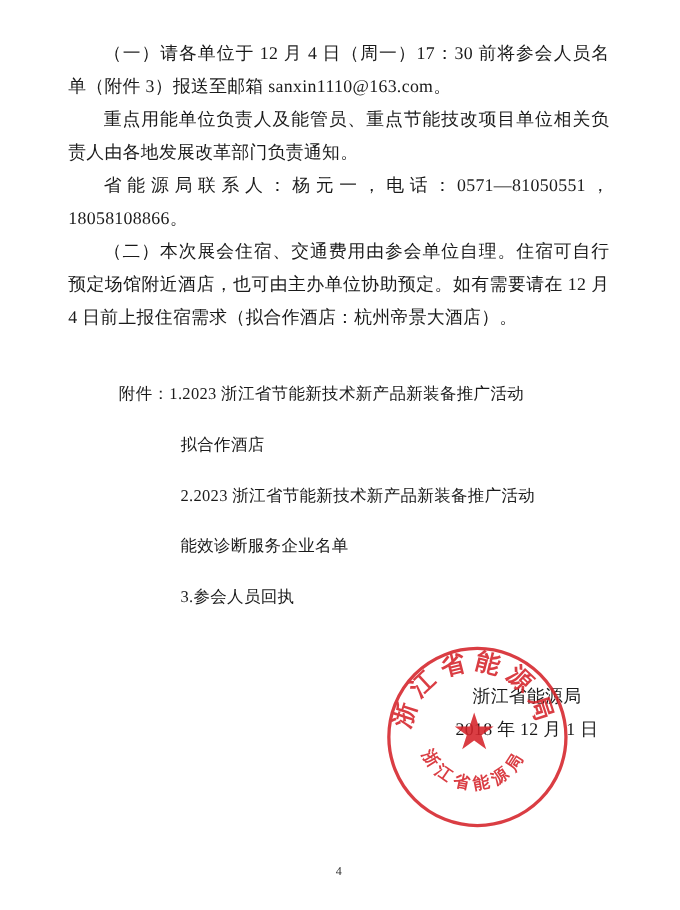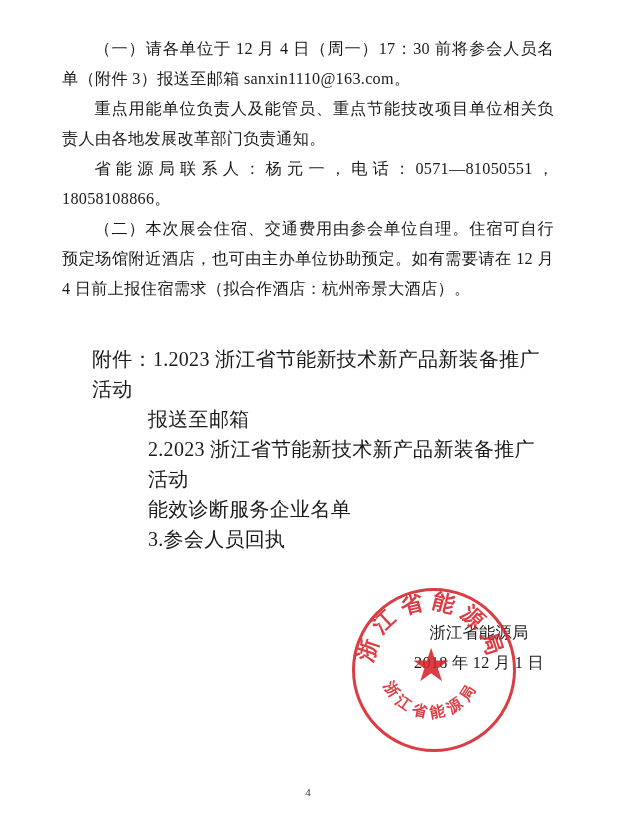--- a/index.html
+++ b/index.html
@@ -30,23 +30,23 @@
     margin: 0;
     letter-spacing: 0.3px;
   }
   .indent2 {
     text-indent: 2em;
   }
   .attach-wrap {
     margin-top: 40px;
   }
   .attach-line {
-    font-size: 20px;
+    font-size: 15px;
     line-height: 30px;
-    margin: 0;
+    margin: 16px;
     letter-spacing: 0.3px;
   }
   .attach-l1 {
     padding-left: 30px;
     text-indent: 0;
   }
   .attach-cont {
     padding-left: 86px;
   }
   .attach-l2 {
@@ -104,21 +104,21 @@
 
 <div class="page">
 
   <p class="para indent2">（一）请各单位于 12 月 4 日（周一）17：30 前将参会人员名单（附件 3）报送至邮箱 sanxin1110@163.com。</p>
   <p class="para indent2">重点用能单位负责人及能管员、重点节能技改项目单位相关负责人由各地发展改革部门负责通知。</p>
   <p class="para indent2">省能源局联系人：杨元一，电话：0571—81050551，18058108866。</p>
   <p class="para indent2">（二）本次展会住宿、交通费用由参会单位自理。住宿可自行预定场馆附近酒店，也可由主办单位协助预定。如有需要请在 12 月 4 日前上报住宿需求（拟合作酒店：杭州帝景大酒店）。</p>
 
   <div class="attach-wrap">
     <p class="attach-line attach-l1"><span>附件：</span><span class="lat">1.</span><span>2023 浙江省节能新技术新产品新装备推广活动</span></p>
-    <p class="attach-line attach-cont">报送至邮箱</p>
+    <p class="attach-line attach-cont">拟合作酒店</p>
     <p class="attach-line attach-l2"><span class="lat">2.</span><span>2023 浙江省节能新技术新产品新装备推广活动</span></p>
     <p class="attach-line attach-cont">能效诊断服务企业名单</p>
     <p class="attach-line attach-l3"><span class="lat">3.</span><span>参会人员回执</span></p>
   </div>
 
   <div class="sign-block">
     <div class="sign-line">浙江省能源局</div>
     <div class="sign-line">2018 年 12 月 1 日</div>
   </div>
 

